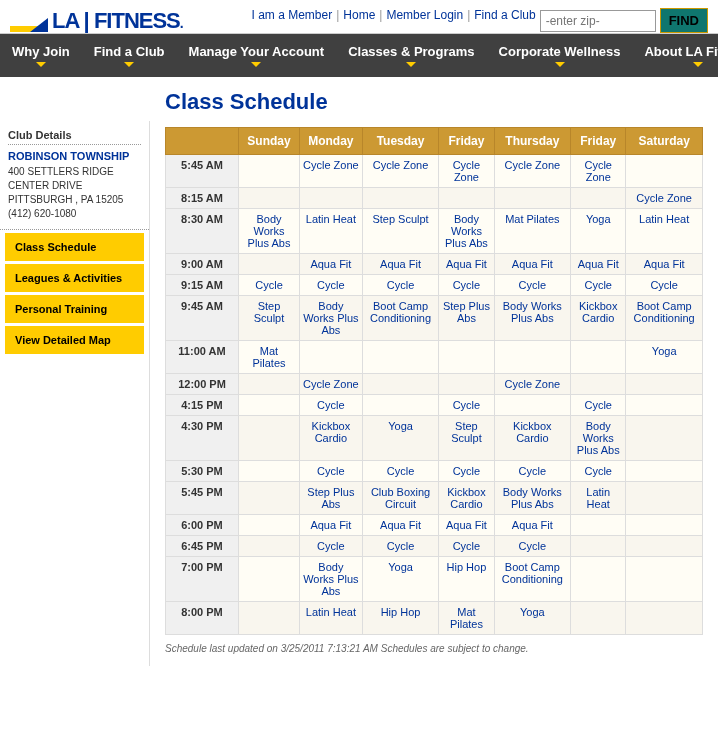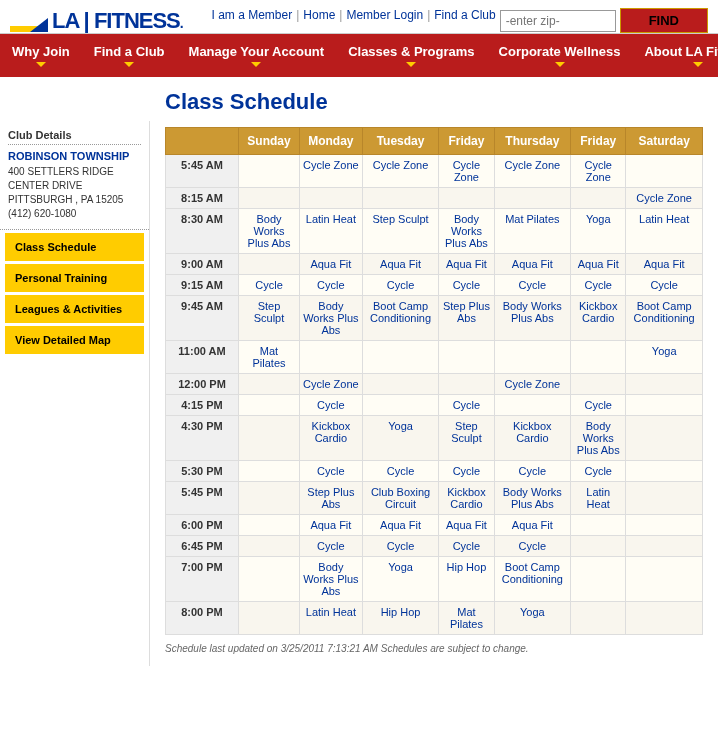--- a/index.html
+++ b/index.html
@@ -6,24 +6,24 @@
     body { font-family: Arial, Helvetica, sans-serif; font-size: 12px; background: #fff; width: 718px; }
 
     
     #header { background: #fff; padding: 8px 10px 0 10px; display: flex; align-items: center; justify-content: space-between; border-bottom: 1px solid #ccc; }
     #logo { display: flex; align-items: center; }
     #top-nav { display: flex; gap: 4px; font-size: 12px; }
     #top-nav a { color: #003399; text-decoration: none; }
     #top-nav span { color: #999; }
     #zip-row { display: flex; align-items: center; gap: 4px; }
     #zip-input { border: 1px solid #999; padding: 3px 5px; font-size: 12px; color: #999; width: 116px; }
-    #find-btn { background: #b91c1c; border: 1px solid #cc9900; padding: 4px 28px; font-size: 13px; font-weight: bold; color: #000; cursor: pointer; }
-
-    
-    #main-nav { background: #b91c1c; display: flex; align-items: stretch; }
+    #find-btn { background: #0f766e; border: 1px solid #cc9900; padding: 4px 8px; font-size: 13px; font-weight: bold; color: #000; cursor: pointer; }
+
+    
+    #main-nav { background: #404040; display: flex; align-items: stretch; }
     .nav-item { color: #fff; padding: 10px 12px; font-size: 13px; font-weight: bold; cursor: pointer; white-space: nowrap; position: relative; text-align: center; }
     .nav-arrow { display: block; width: 0; height: 0; border-left: 5px solid transparent; border-right: 5px solid transparent; border-top: 5px solid #ffcc00; margin: 3px auto 0; }
 
     
     #content { display: flex; }
 
     
     #sidebar { width: 150px; min-width: 150px; background: #fff; border-right: 1px solid #ddd; margin-top: 44px; }
     #club-details { padding: 8px; border-bottom: 1px dotted #999; }
     #club-details-title { font-weight: bold; font-size: 11px; color: #333; border-bottom: 1px dotted #999; padding-bottom: 3px; margin-bottom: 5px; }
@@ -109,22 +109,22 @@
 
 <div id="content">
 
   <div id="sidebar">
     <div id="club-details">
       <div id="club-details-title">Club Details</div>
       <div id="club-name">ROBINSON TOWNSHIP</div>
       <div id="club-address">400 SETTLERS RIDGE<br>CENTER DRIVE<br>PITTSBURGH , PA 15205<br>(412) 620-1080</div>
     </div>
     <button class="sidebar-btn">Class Schedule</button>
+    <button class="sidebar-btn">Leagues &amp; Activities</button>
     <button class="sidebar-btn">Personal Training</button>
-    <button class="sidebar-btn">Leagues &amp; Activities</button>
     <button class="sidebar-btn">View Detailed Map</button>
   </div>
 
   <div id="main">
     <div id="page-title">Class Schedule</div>
 
     <table id="schedule-table">
       <thead>
         <tr>
           <th></th>

